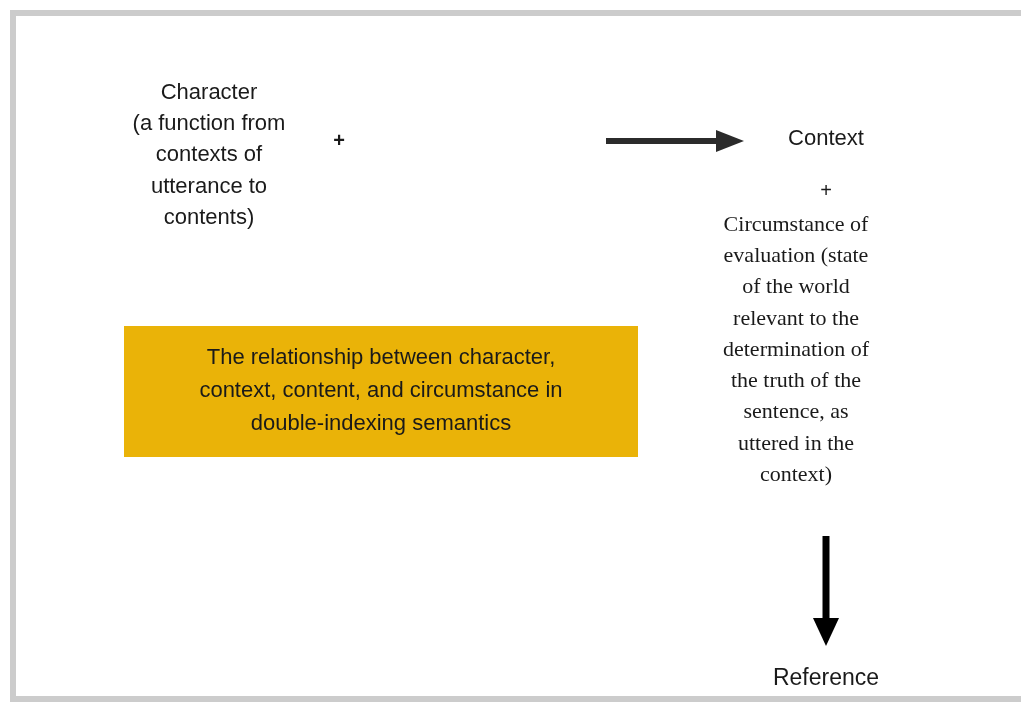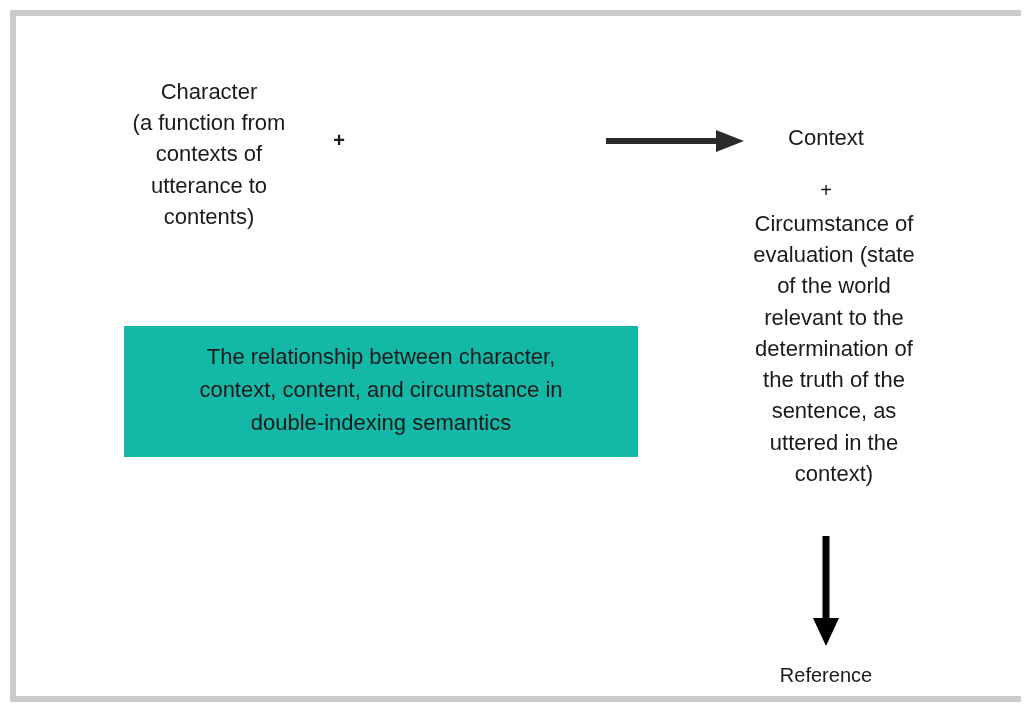--- a/index.html
+++ b/index.html
@@ -67,30 +67,31 @@
   }
 
   #plus-2 {
     left: 700px;
     top: 160px;
     width: 220px;
     font-size: 20px;
   }
 
   #circumstance-node {
-    left: 686px;
+    left: 648px;
     top: 192px;
     width: 264px;
+    font-family: Liberation Serif, serif;
   }
 
   #reference-node {
     left: 700px;
     top: 645px;
     width: 220px;
-    font-size: 20px;
+    font-size: 23px;
   }
 
   .arrow-right {
     position: absolute;
     left: 588px;
     top: 112px;
     width: 140px;
     height: 26px;
   }
   .arrow-down {
@@ -101,21 +102,21 @@
     height: 110px;
   }
 
   .caption {
     position: absolute;
     left: 108px;
     top: 310px;
     width: 514px;
     padding: 14px 10px 18px 10px;
     box-sizing: border-box;
-    background: #14b8a6;
+    background: #eab308;
     color: #1a1a1a;
     font-size: 22px;
     line-height: 1.5;
     text-align: center;
     white-space: pre-line;
   }
 </style>
 </head>
 <body>
 

